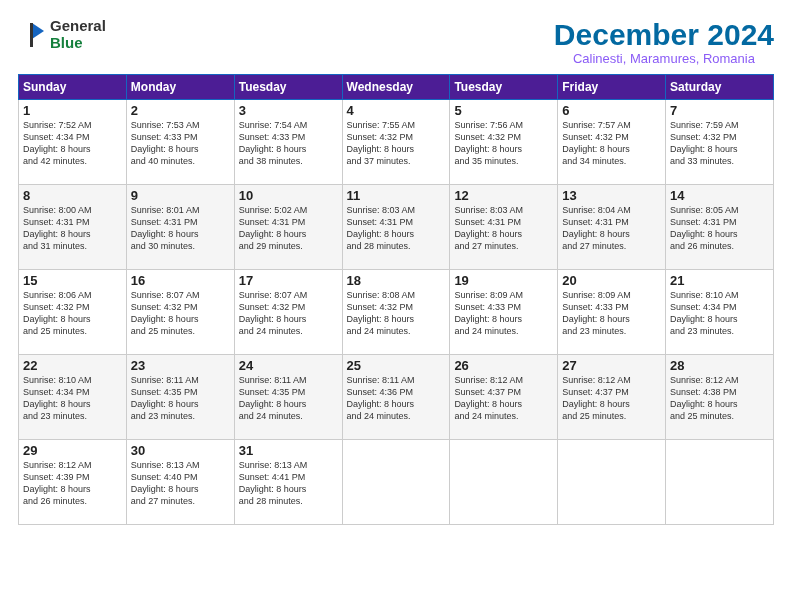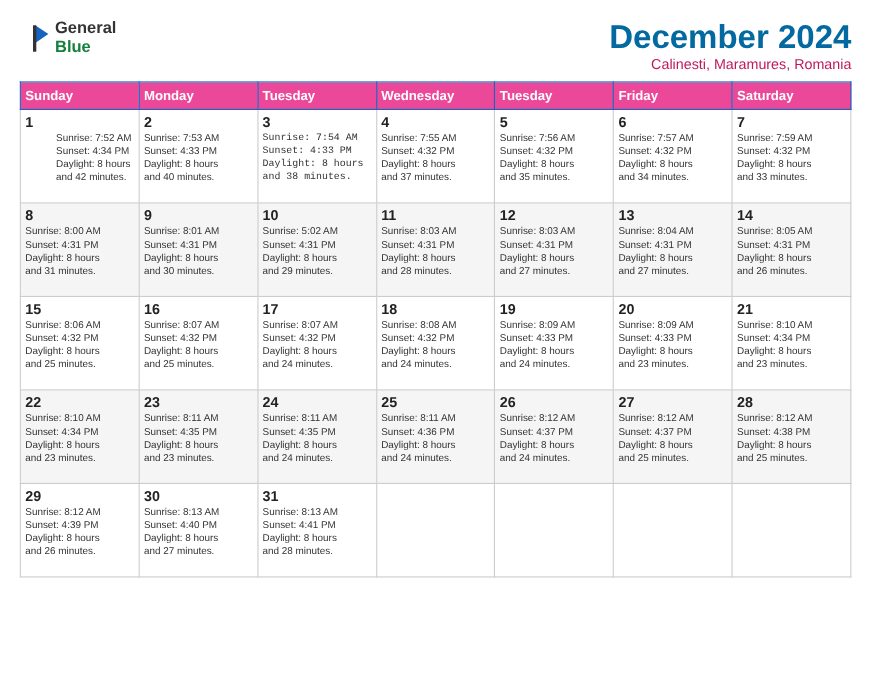--- a/index.html
+++ b/index.html
@@ -51,31 +51,32 @@
       text-align: right;
     }
     .month-title {
       font-size: 30px;
       font-weight: bold;
       color: #0369a1;
       line-height: 1.1;
     }
     .subtitle {
       font-size: 13px;
-      color: #be185d;
+      color: #8b5cf6;
+      text-align: center;
     }
     .calendar {
       flex: 1;
       border: 1px solid #ccc;
       border-collapse: collapse;
       width: 100%;
       table-layout: fixed;
     }
     .calendar th {
-      background: #ec4899;
+      background: #4c1d95;
       color: #fff;
       font-size: 12px;
       font-weight: bold;
       padding: 5px 4px;
       text-align: left;
       border: 1px solid #1565c0;
     }
     .calendar td {
       border: 1px solid #ccc;
       vertical-align: top;
@@ -136,35 +137,35 @@
           <th>Wednesday</th>
           <th>Tuesday</th>
           <th>Friday</th>
           <th>Saturday</th>
         </tr>
     </thead>
     <tbody id="calendar-body">
     <tr>
           <td>
             <span class="day-num">1</span>
-            <div class="cell-text" style="white-space: pre-line; margin-left: 28px;">Sunrise: 7:52 AM
+            <div class="cell-text" style="white-space: pre-line;">Sunrise: 7:52 AM
 Sunset: 4:34 PM
 Daylight: 8 hours
 and 42 minutes.</div>
           </td>
           <td>
             <span class="day-num">2</span>
             <div class="cell-text" style="white-space: pre-line;">Sunrise: 7:53 AM
 Sunset: 4:33 PM
 Daylight: 8 hours
 and 40 minutes.</div>
           </td>
           <td>
             <span class="day-num">3</span>
-            <div class="cell-text" style="white-space: pre-line; font-family: Liberation Mono, monospace;">Sunrise: 7:54 AM
+            <div class="cell-text" style="white-space: pre-line;">Sunrise: 7:54 AM
 Sunset: 4:33 PM
 Daylight: 8 hours
 and 38 minutes.</div>
           </td>
           <td>
             <span class="day-num">4</span>
             <div class="cell-text" style="white-space: pre-line;">Sunrise: 7:55 AM
 Sunset: 4:32 PM
 Daylight: 8 hours
 and 37 minutes.</div>

